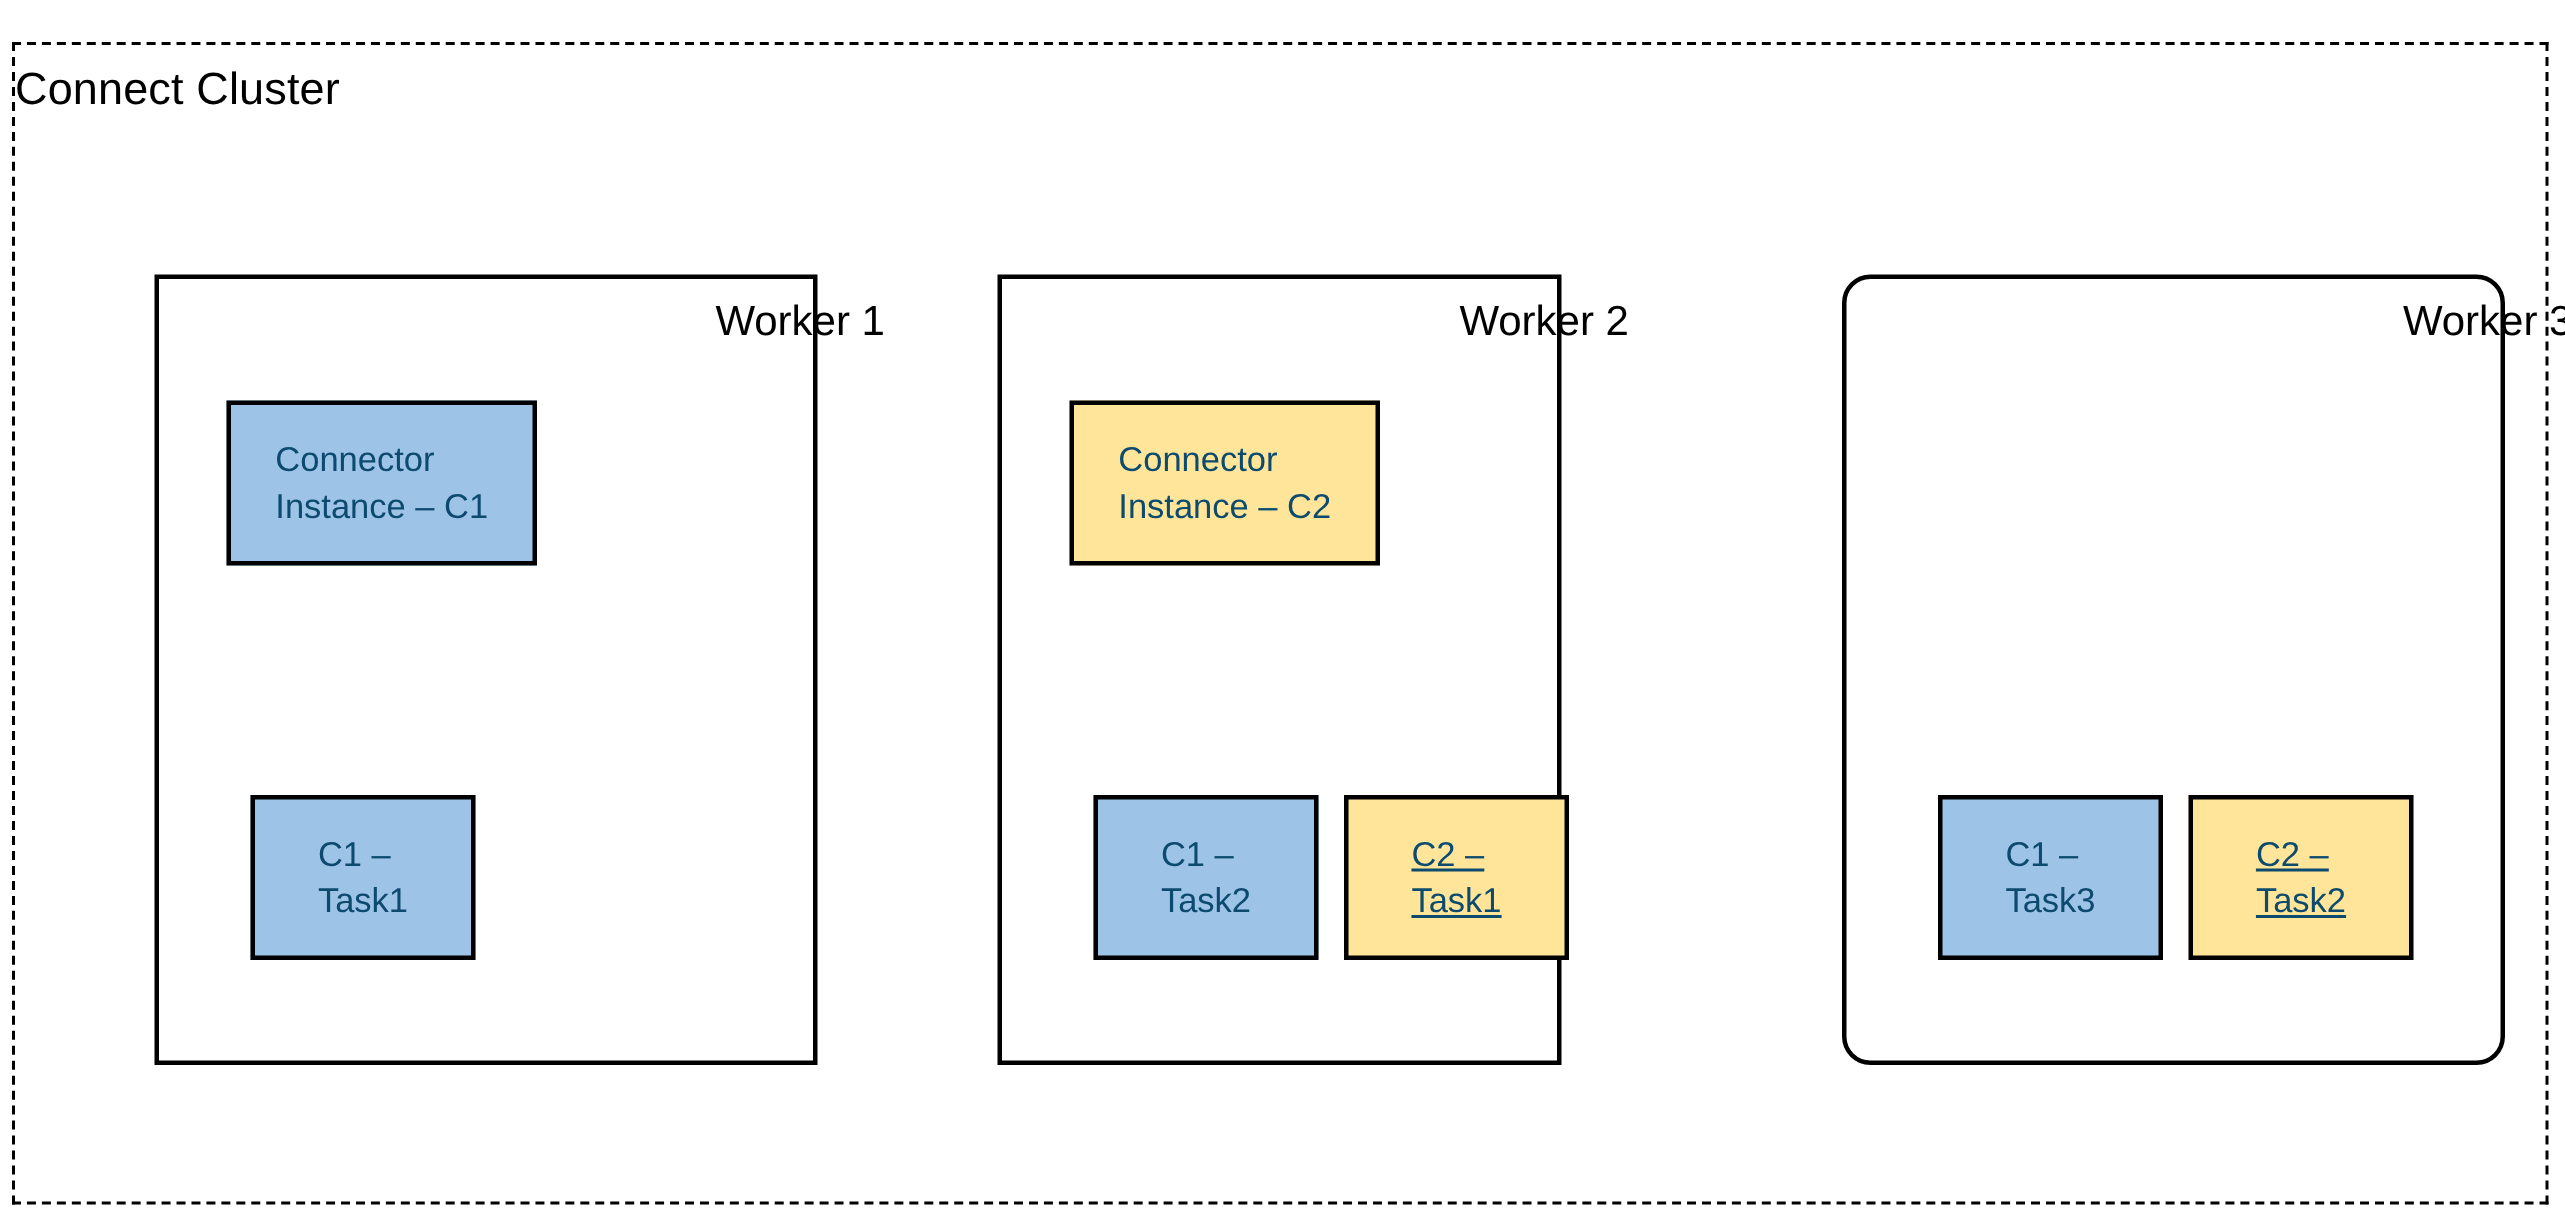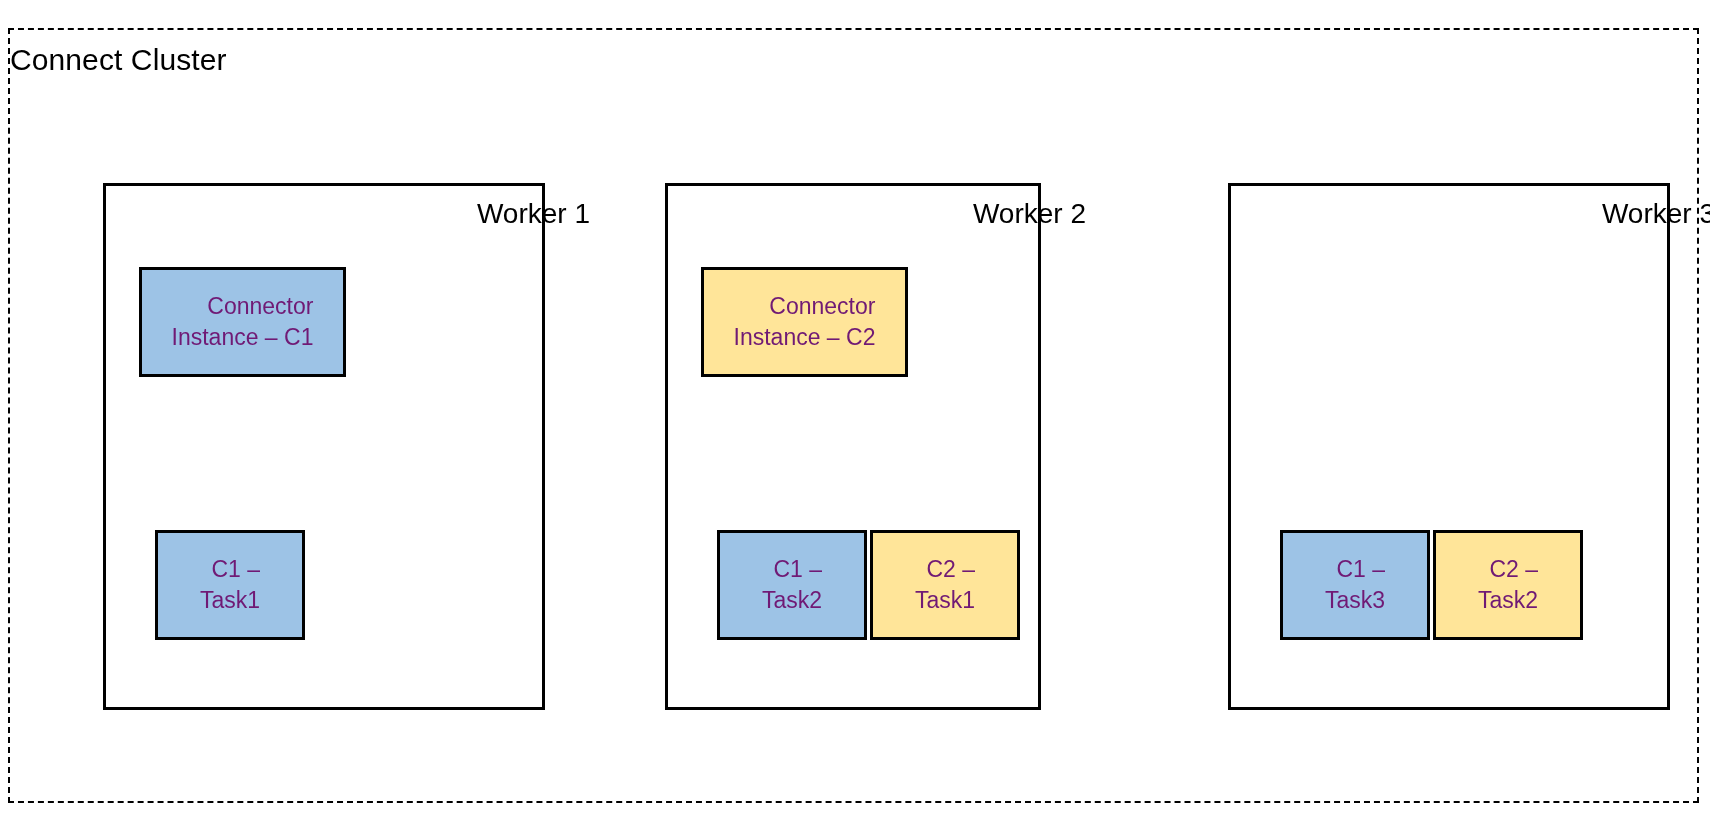--- a/index.html
+++ b/index.html
@@ -43,21 +43,21 @@
   .worker {
     position: absolute;
     top: 153px;
     height: 527px;
     box-sizing: border-box;
     border: 3px solid #000000;
     background: #ffffff;
   }
   .worker-1 { left: 93px;   width: 442px; }
   .worker-2 { left: 655px;  width: 376px; }
-  .worker-3 { left: 1218px; width: 442px; }
+  .worker-3 { left: 1218px; width: 442px; border-radius: 19px; }
 
   .worker-title {
     position: absolute;
     left: 0;
     top: 11px;
     width: 100%;
     text-align: right;
     font-size: 28px;
     line-height: 34px;
     color: #000000;
@@ -65,43 +65,44 @@
     margin-left: 48px;
   }
 
   .box {
     position: absolute;
     box-sizing: border-box;
     border: 3px solid #000000;
     display: flex;
     align-items: center;
     justify-content: center;
-    text-align: right;
+    text-align: left;
     font-size: 23px;
     line-height: 31px;
-    color: #701a75;
+    color: #0c4a6e;
+    margin-left: 12px;
   }
   .box-blue   { background: #9dc3e6; }
   .box-yellow { background: #ffe599; }
 
   .connector-box {
     left: 33px;
     top: 81px;
     width: 207px;
     height: 110px;
   }
   .connector-box .box-text { padding: 0 4px; }
 
   .task-box {
     top: 344px;
     width: 150px;
     height: 110px;
   }
   .task-slot-1 { left: 49px; }
-  .task-slot-2 { left: 202px; }
+  .task-slot-2 { left: 216px; text-decoration: underline; }
 
   .box-text {
     display: block;
     white-space: pre-line;
   }
 </style>
 </head>
 <body>
 
 <div id="canvas">

